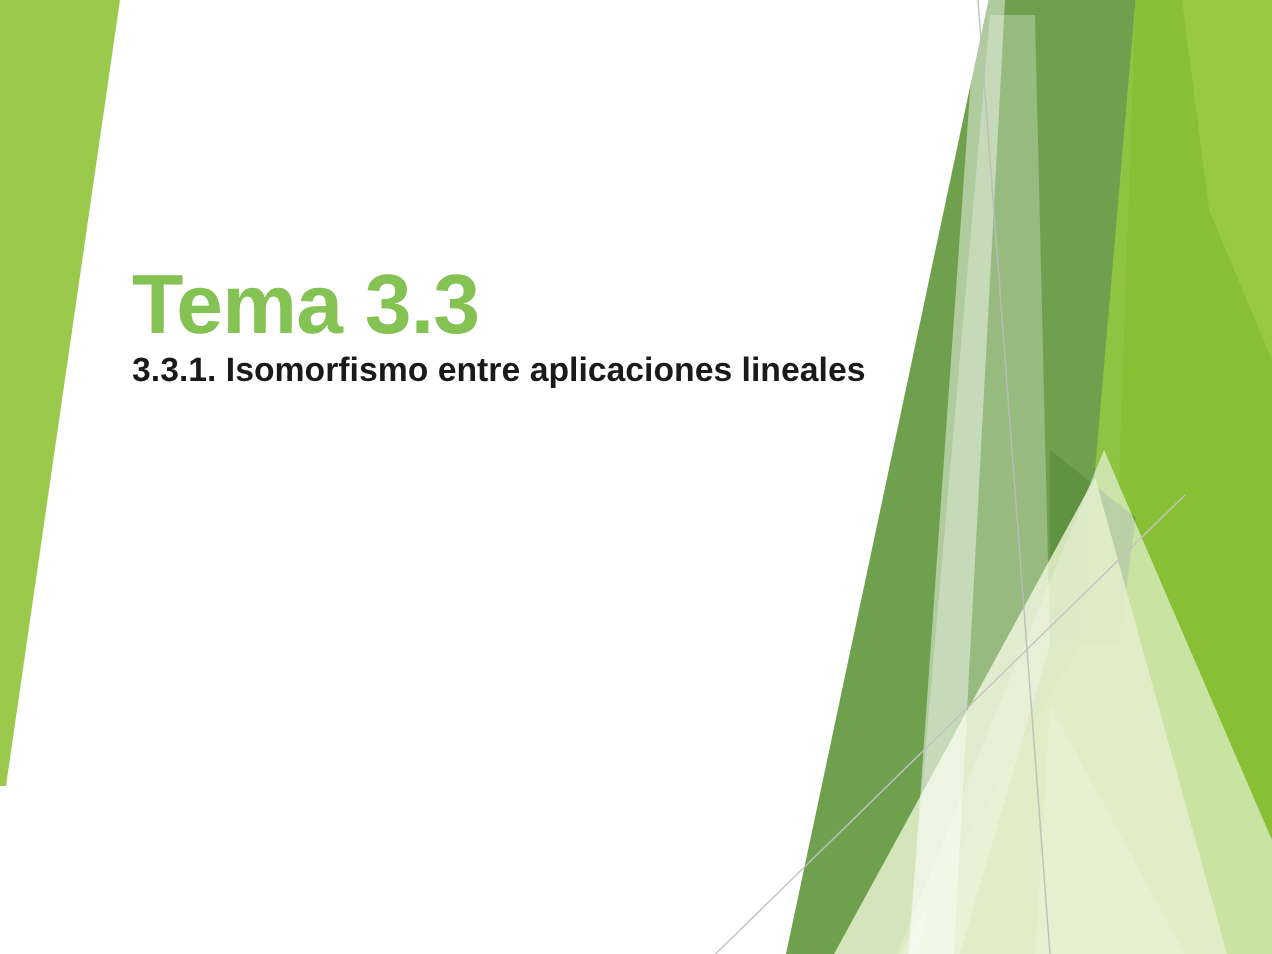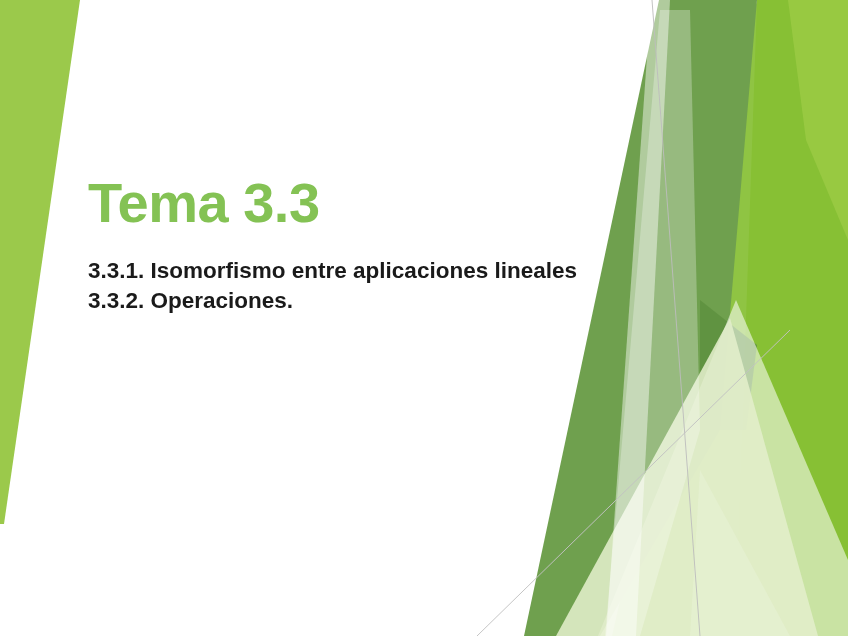--- a/index.html
+++ b/index.html
@@ -43,21 +43,21 @@
     font-size: 56px;
     font-weight: bold;
     line-height: 1.05;
     letter-spacing: -0.5px;
     color: #84C254;
     white-space: nowrap;
   }
   .slide-subtitle {
     position: absolute;
     left: 88px;
-    top: 256px;
+    top: 232px;
     width: 640px;
     margin: 0;
     font-family: "Liberation Sans", sans-serif;
     font-size: 22.5px;
     font-weight: bold;
     line-height: 1.33;
     color: #1a1a1a;
   }
   .subtitle-line {
     display: block;
@@ -100,18 +100,17 @@
     <line x1="477" y1="636" x2="790" y2="330" stroke="#C2C2C2" stroke-width="1" opacity="0.95"></line>
 
   </svg>
 
   <div id="text-layer">
 
     <h1 class="slide-title">Tema 3.3</h1>
 
     <div class="slide-subtitle">
       <span class="subtitle-line">3.3.1. Isomorfismo entre aplicaciones lineales</span>
-      <span class="subtitle-line">3.3.2. Operaciones.</span>
     </div>
 
   </div>
 
 </div>
 
 </body></html>

